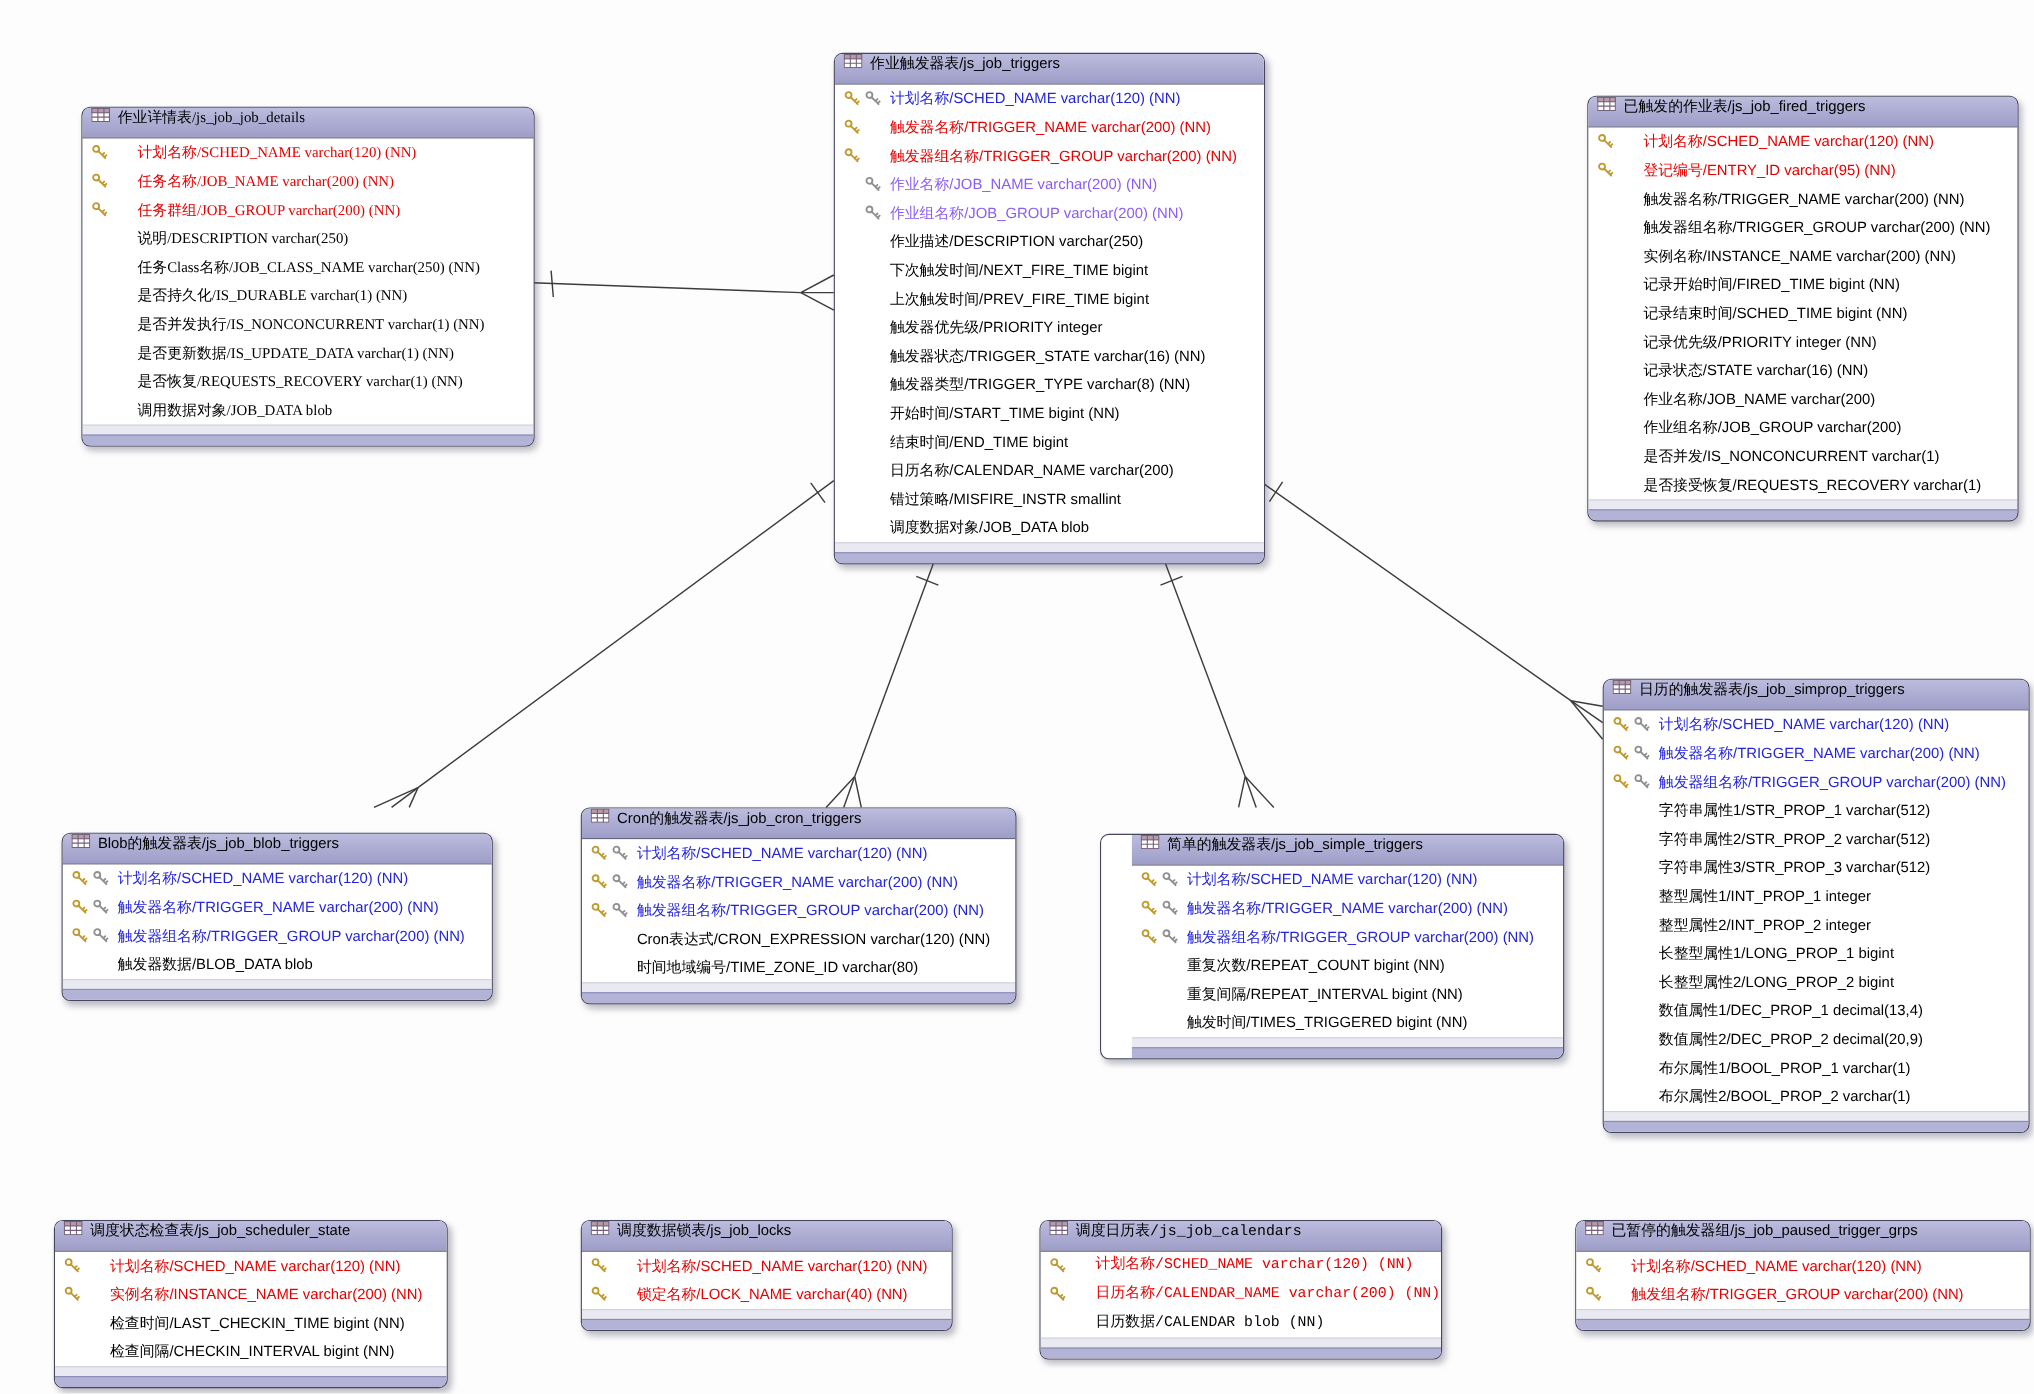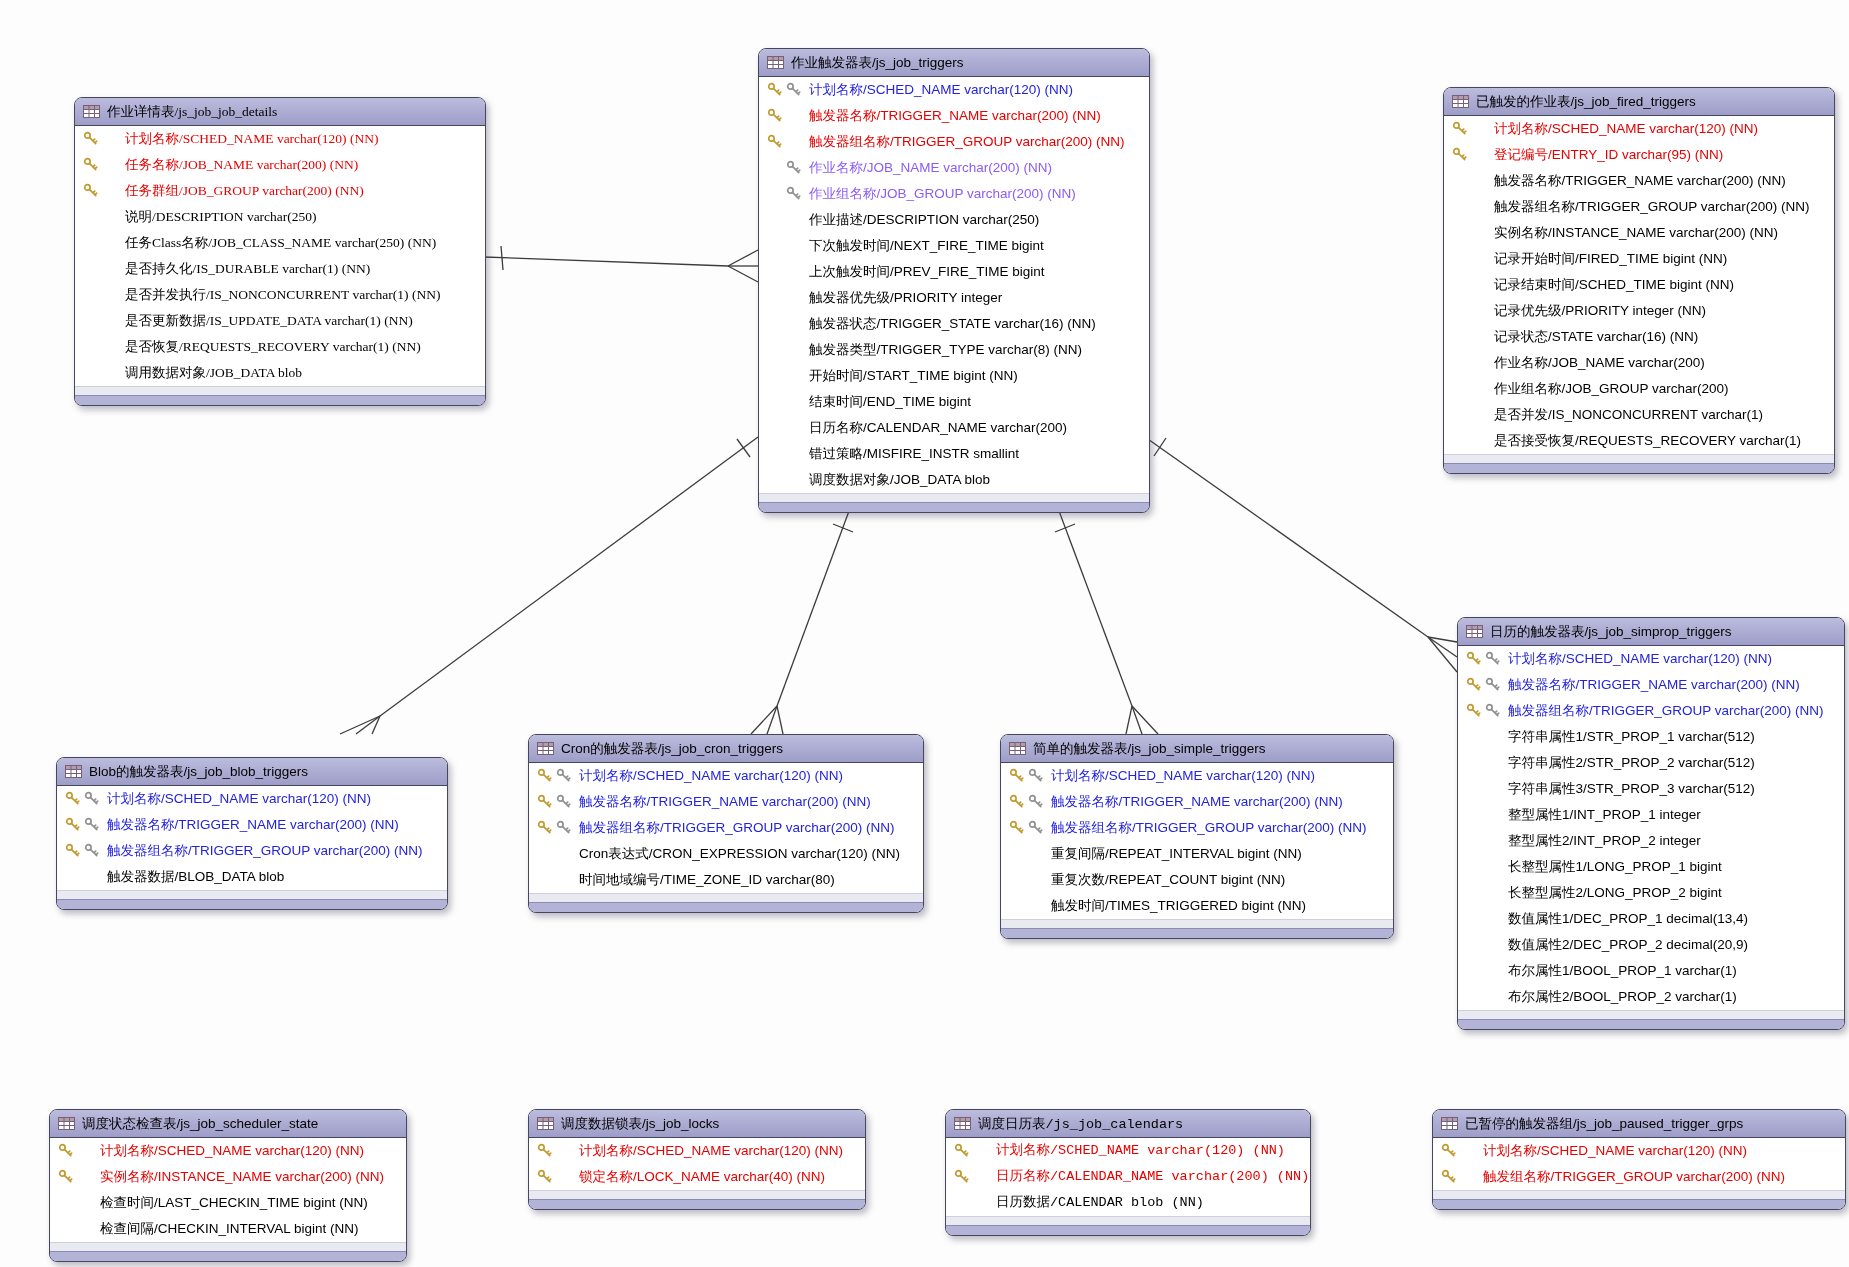--- a/index.html
+++ b/index.html
@@ -8,21 +8,21 @@
     font-family:"Liberation Sans","DejaVu Sans",sans-serif;
     background:#fdfdfd;
   }
   #rel-layer{position:absolute;left:0;top:0;z-index:1;}
   .db-table{
     position:absolute;z-index:2;background:#ffffff;
     border:1.5px solid #46465f;border-radius:8px;overflow:hidden;
     box-shadow:3px 4px 6px rgba(70,70,95,.35);
   }
   .tbl-header{
-    height:27px;display:flex;align-items:center;gap:7px;padding-left:8px;
+    height:27px;display:flex;gap:7px;padding-left:8px;
     background:linear-gradient(#bcbcde,#9d9dc8);
     border-bottom:1.5px solid #46465f;
     font-size:13.5px;color:#000;white-space:nowrap;
   }
   .tbl-body{background:#fff;}
   .tbl-row{position:relative;height:26px;line-height:26px;font-size:13.5px;white-space:nowrap;}
   .tbl-row .rowtext{position:absolute;left:50px;top:0;}
   .key{position:absolute;top:5px;stroke-width:1.7;stroke-linecap:round;fill:none;}
   .key.slot1{left:8px;}
   .key.slot2{left:27px;}
@@ -385,21 +385,21 @@
         <div class="tbl-row">
           <span class="rowtext c-k">Cron表达式/CRON_EXPRESSION varchar(120) (NN)</span>
         </div>
         <div class="tbl-row">
           <span class="rowtext c-k">时间地域编号/TIME_ZONE_ID varchar(80)</span>
         </div>
       </div>
       <div class="tbl-strip"></div>
       <div class="tbl-footbar"></div>
     </div>
-    <div class="db-table" style="left: 1000px; top: 734px; width: 392px;">
+    <div class="db-table" style="left: 1000px; top: 758px; width: 392px; padding-left: 28px;">
       <div class="tbl-header">
         <svg width="17" height="13" viewBox="0 0 17 13">
       <rect x="0.5" y="0.5" width="16" height="12" fill="#ffffff" stroke="#74607a"></rect>
       <rect x="0.5" y="0.5" width="16" height="4" fill="#b79ba8" stroke="#74607a"></rect>
       <line x1="6" y1="0.5" x2="6" y2="12.5" stroke="#74607a"></line>
       <line x1="11.5" y1="0.5" x2="11.5" y2="12.5" stroke="#74607a"></line>
       <line x1="0.5" y1="8.5" x2="16.5" y2="8.5" stroke="#74607a"></line>
     </svg>
         <span>简单的触发器表/js_job_simple_triggers</span>
       </div>
@@ -431,24 +431,24 @@
       <circle cx="4.4" cy="4.4" r="2.7"></circle>
       <path d="M6.4 6.4 L12.7 12.7 M9.9 9.9 L11.7 8.1 M11.9 11.9 L13.7 10.1"></path>
     </svg>
           <svg class="key slot2 gray" width="15" height="15" viewBox="0 0 15 15">
       <circle cx="4.4" cy="4.4" r="2.7"></circle>
       <path d="M6.4 6.4 L12.7 12.7 M9.9 9.9 L11.7 8.1 M11.9 11.9 L13.7 10.1"></path>
     </svg>
           <span class="rowtext c-b">触发器组名称/TRIGGER_GROUP varchar(200) (NN)</span>
         </div>
         <div class="tbl-row">
+          <span class="rowtext c-k">重复次数/REPEAT_COUNT bigint (NN)</span>
+        </div>
+        <div class="tbl-row">
           <span class="rowtext c-k">重复间隔/REPEAT_INTERVAL bigint (NN)</span>
-        </div>
-        <div class="tbl-row">
-          <span class="rowtext c-k">重复次数/REPEAT_COUNT bigint (NN)</span>
         </div>
         <div class="tbl-row">
           <span class="rowtext c-k">触发时间/TIMES_TRIGGERED bigint (NN)</span>
         </div>
       </div>
       <div class="tbl-strip"></div>
       <div class="tbl-footbar"></div>
     </div>
     <div class="db-table" style="left: 1457px; top: 617px; width: 386px;">
       <div class="tbl-header">

